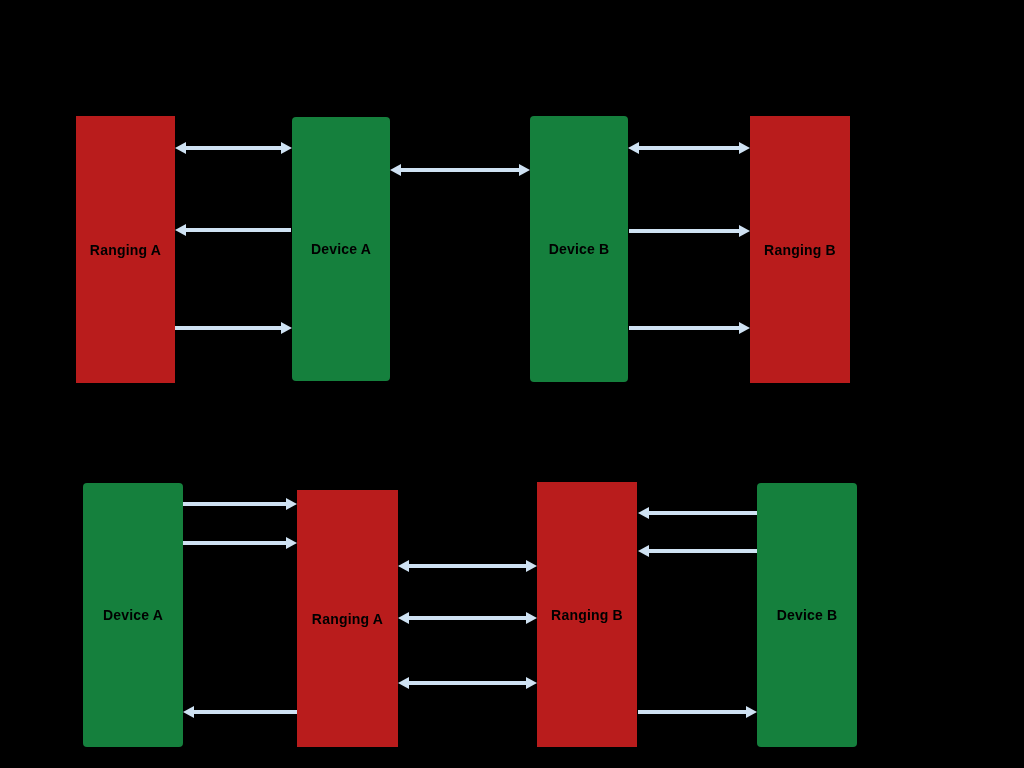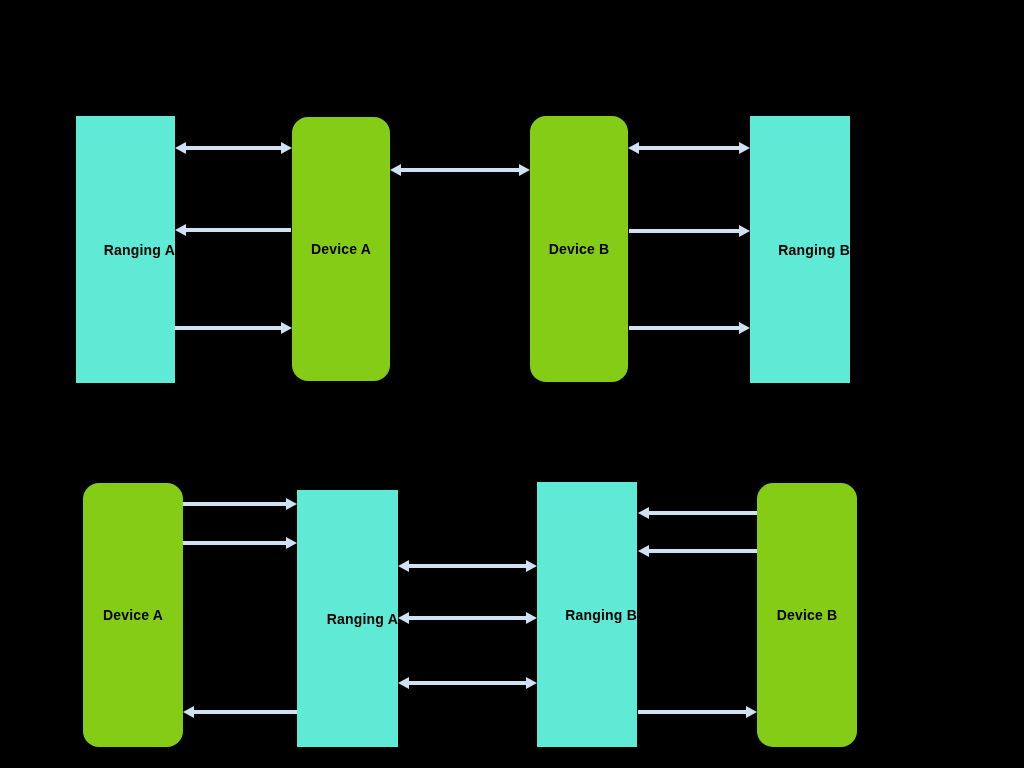--- a/index.html
+++ b/index.html
@@ -23,26 +23,25 @@
     box-sizing: border-box;
   }
   .box .box-label {
     font-weight: bold;
     font-size: 14px;
     color: #000000;
     letter-spacing: 0.2px;
     white-space: nowrap;
   }
   .box.ranging {
-    background: #5eead4;
-    justify-content: flex-end;
+    background: #b91c1c;
   }
   .box.device {
-    background: #84cc16;
-    border-radius: 16px;
+    background: #15803d;
+    border-radius: 4px;
   }
   
   .arrow {
     position: absolute;
     height: 12px; 
   }
   .arrow .shaft {
     position: absolute;
     top: 4px;
     height: 4px;

